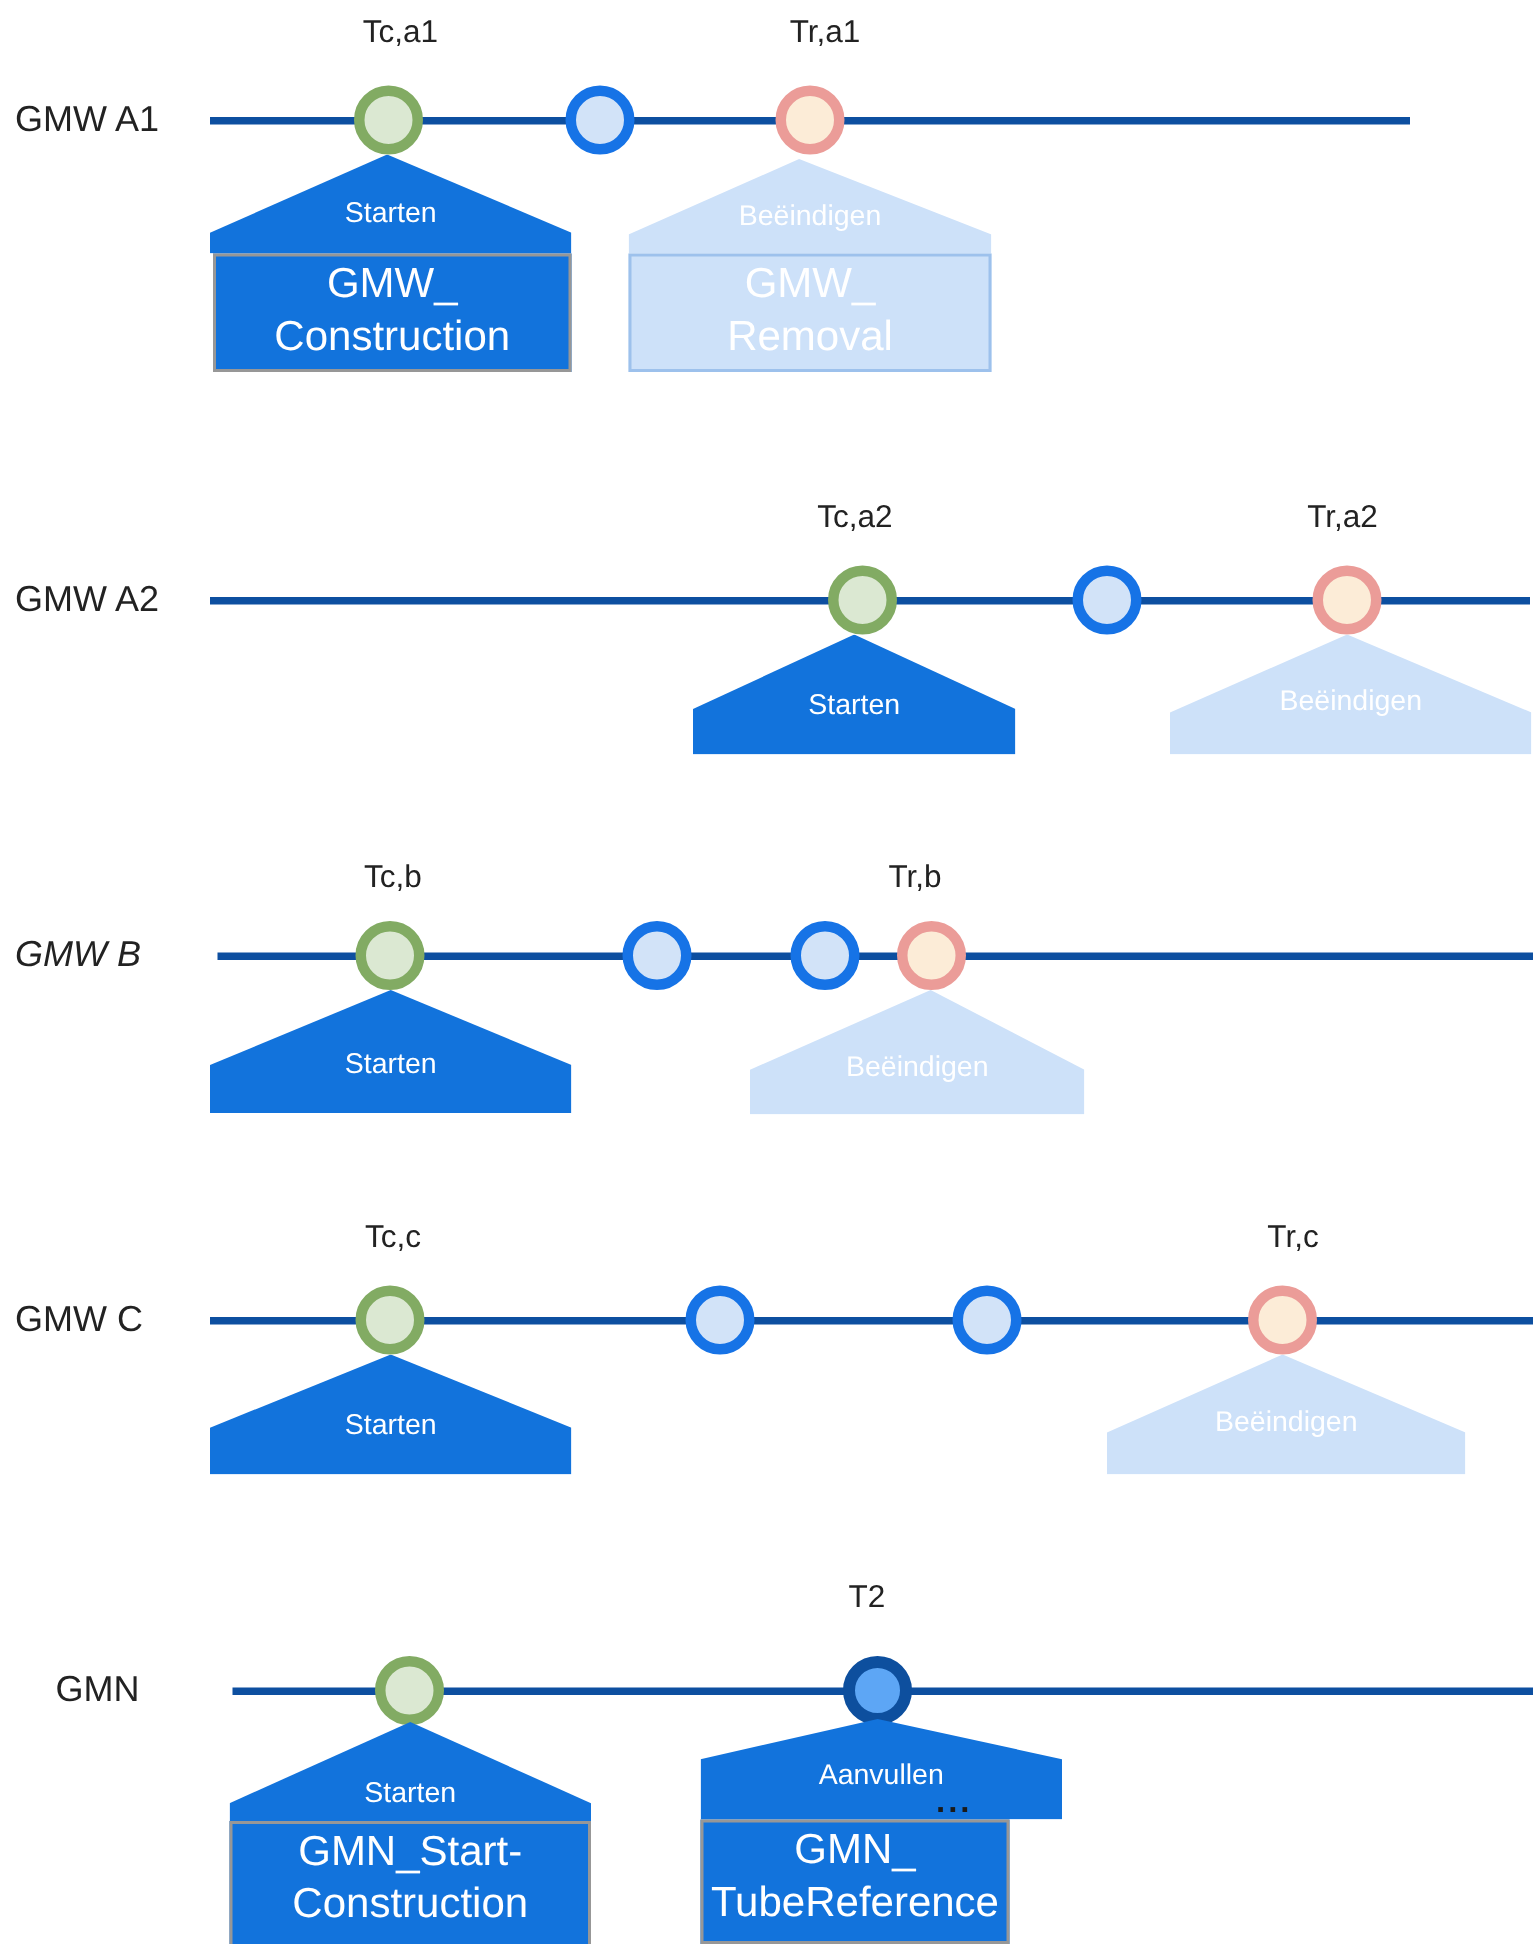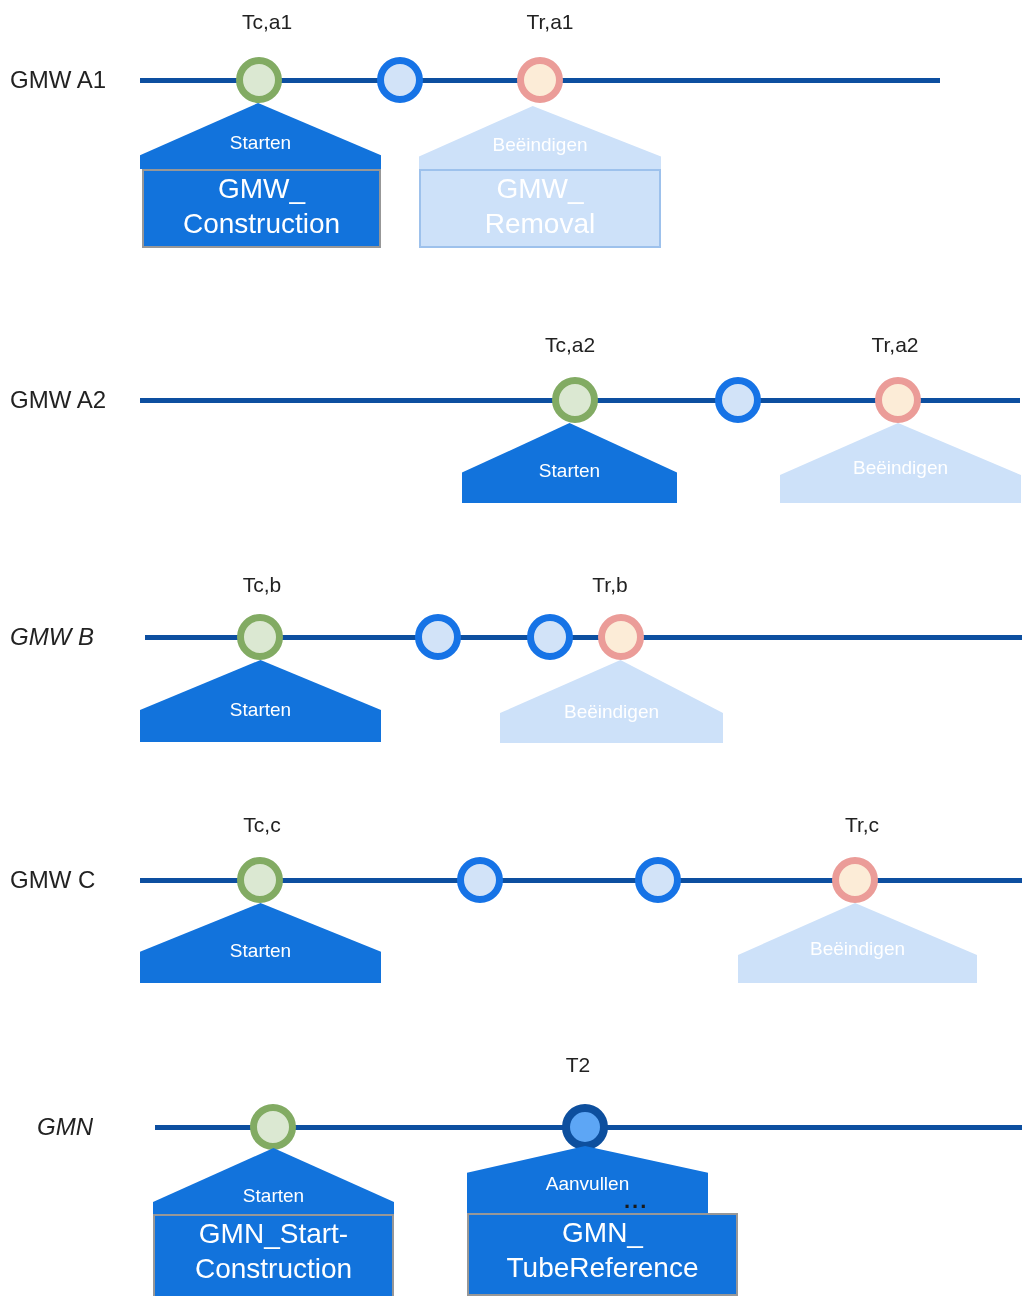--- a/index.html
+++ b/index.html
@@ -110,38 +110,38 @@
                 clip-path:polygon(50% 0, 100% 61%, 100% 100%, 0 100%, 0 61%);">
       <span>Starten</span>
     </div>
     <div class="banner light" style="left:738px; top:903px; width:239px; height:80px; padding-top:12px;
                 clip-path:polygon(49% 0, 100% 65%, 100% 100%, 0 100%, 0 65%);">
       <span>Beëindigen</span>
     </div>
   </div>
 
   <div>
-    <div class="row-label" style="left:37px; top:1113px;font-style:italic;">GMN</div>
+    <div class="row-label" style="left:37px; top:1113px;">GMN</div>
     <div class="tline" style="left:155px; top:1125px; width:867px;"></div>
     <div class="marker" style="left:272px; top:1091px;margin-top:17px;">T1</div>
     <div class="marker" style="left:578px; top:1053px;">T2</div>
     <div class="dot green" style="left:250px; top:1104px;"></div>
     <div class="dot navy" style="left:562px; top:1104px;"></div>
     <div class="banner dark" style="left:153px; top:1148px; width:241px; height:66px; padding-top:30px;
                 clip-path:polygon(50% 0, 100% 82%, 100% 100%, 0 100%, 0 82%);">
       <span>Starten</span>
     </div>
     <div class="box dark" style="left:153px; top:1214px; width:241px; height:92px;">
       <div>GMN_Start-</div>
       <div>Construction</div>
     </div>
     <div class="banner dark" style="left:467px; top:1146px; width:241px; height:67px; padding-top:8px;
                 clip-path:polygon(49% 0, 100% 40%, 100% 100%, 0 100%, 0 40%);">
       <span>Aanvullen</span>
     </div>
     <div class="ellipsis" style="left:624px; top:1190px;">...</div>
-    <div class="box dark" style="left:467px; top:1213px; width:271px; height:83px;">
+    <div class="box dark" style="left:467px; top:1213px; width:206px; height:83px;">
       <div>GMN_</div>
       <div>TubeReference</div>
     </div>
   </div>
 
 </div>
 
 </body></html>

